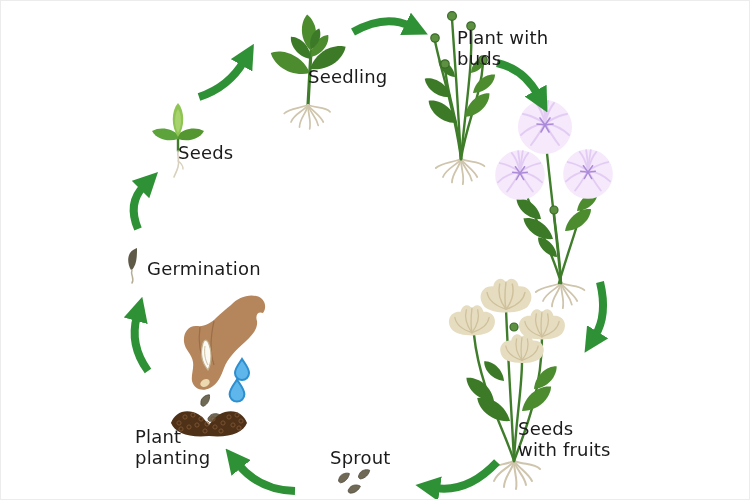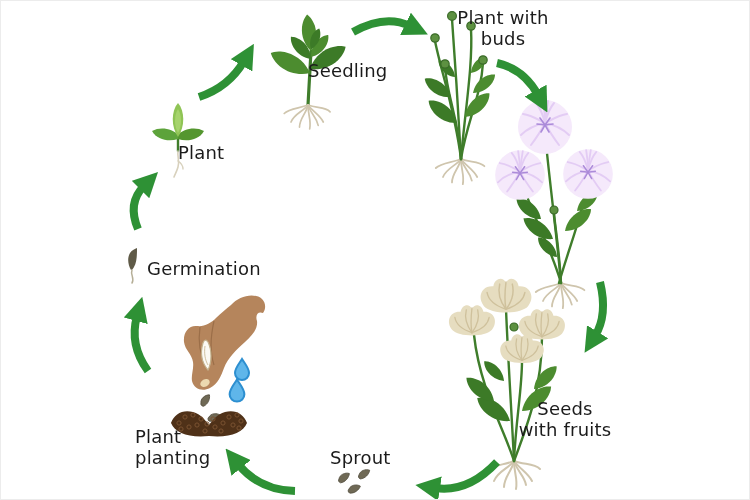--- a/index.html
+++ b/index.html
@@ -6,21 +6,21 @@
   #canvas{
     position:relative;width:750px;height:500px;background:#ffffff;
     border:1px solid #ececec;box-sizing:border-box;overflow:hidden;
     font-family:"DejaVu Sans", sans-serif;
   }
   #art{position:absolute;left:0;top:0;}
   .label{
     position:absolute;color:#1b1b1b;font-size:18px;line-height:21px;
     letter-spacing:.2px;white-space:pre-line;
   }
-  .label.center{text-align:center;}
+  .label.center{text-align:left;margin-top:20px;}
   .stem{stroke:#3f7d2b;stroke-width:2.4;fill:none;stroke-linecap:round;}
   .stem-thick{stroke:#3f7d2b;stroke-width:3.2;fill:none;stroke-linecap:round;}
   .root{stroke:#cfc5ad;stroke-width:2;fill:none;stroke-linecap:round;}
   .leaf-d{fill:#3c7a27;}
   .leaf-m{fill:#4c8c2f;}
   .bud{fill:#5d9141;stroke:#3a6b28;stroke-width:1.2;}
   .arrow{stroke:#2e9135;stroke-width:8;fill:none;}
 </style>
 </head>
 <body>
@@ -215,20 +215,20 @@
       <path class="arrow" marker-end="url(#ah)" d="M496,62 Q523,68 537,94"></path>
       <path class="arrow" marker-end="url(#ah)" d="M599,281 Q607,314 594,335"></path>
       <path class="arrow" marker-end="url(#ah)" d="M496,461 Q467,492 434,487"></path>
       <path class="arrow" marker-end="url(#ah)" d="M294,490 Q258,489 237,463"></path>
       <path class="arrow" marker-end="url(#ah)" d="M147,370 Q128,344 136,315"></path>
       <path class="arrow" marker-end="url(#ah)" d="M137,228 Q126,202 143,185"></path>
     </g>
   </svg>
 
   <div class="label" style="left:146px;top:257px;">Germination</div>
-  <div class="label" style="left:177px;top:141px;">Plant</div>
-  <div class="label" style="left:307px;top:59px;">Seedling</div>
+  <div class="label" style="left:177px;top:141px;">Seeds</div>
+  <div class="label" style="left:307px;top:65px;">Seedling</div>
   <div class="label center" style="left:456px;top:6px;width:92px;">Plant with buds</div>
   <div class="label center" style="left:517px;top:397px;width:94px;">Seeds with fruits</div>
   <div class="label" style="left:329px;top:446px;">Sprout</div>
   <div class="label" style="left:134px;top:425px;width:84px;">Plant planting</div>
 
 </div>
 
 </body></html>

